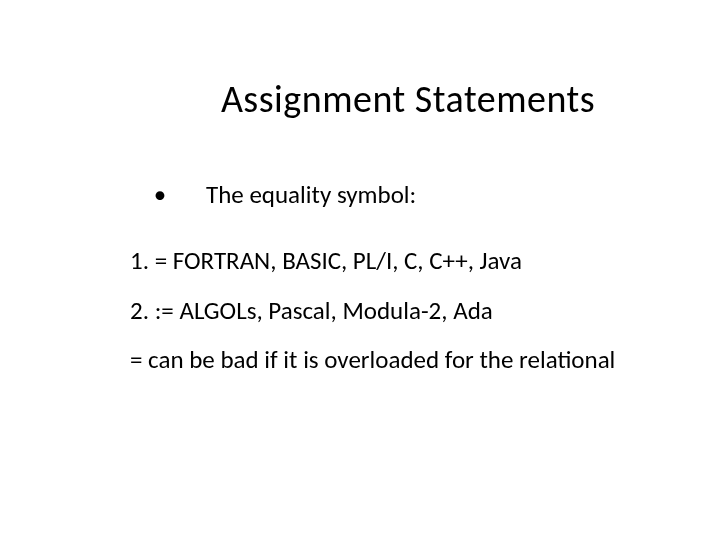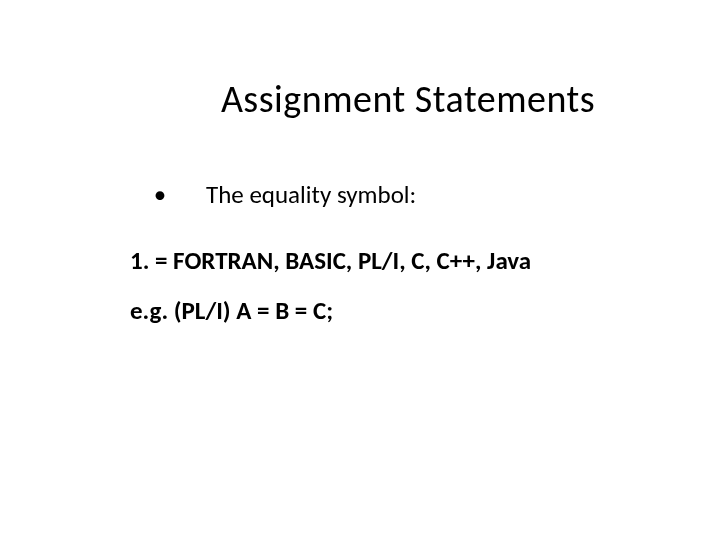--- a/index.html
+++ b/index.html
@@ -38,32 +38,32 @@
       align-items: flex-start;
     }
     .bullet {
       display: inline-block;
       width: 28px;
       flex-shrink: 0;
       text-align: center;
     }
     .line {
       padding-left: 0;
-      font-weight: bold;
     }
     .indent {
       padding-left: 56px;
     }
   </style>
 </head>
 <body>
 
 <div class="slide">
   <h1 class="title">Assignment Statements</h1>
   <div class="content">
     <div class="bullet-line">
       <span class="bullet">•</span>
       <span>The equality symbol:</span>
     </div>
     <div class="line">1.   =    FORTRAN, BASIC, PL/I, C, C++, Java</div>
-    <div class="line"> e.g. (PL/I)  A = B = C;</div>
+    <div class="line">2.   :=  ALGOLs, Pascal, Modula-2, Ada</div>
+    <div class="line">=  can be bad if it is overloaded for the relational</div>
   </div>
 </div>
 
 </body></html>

